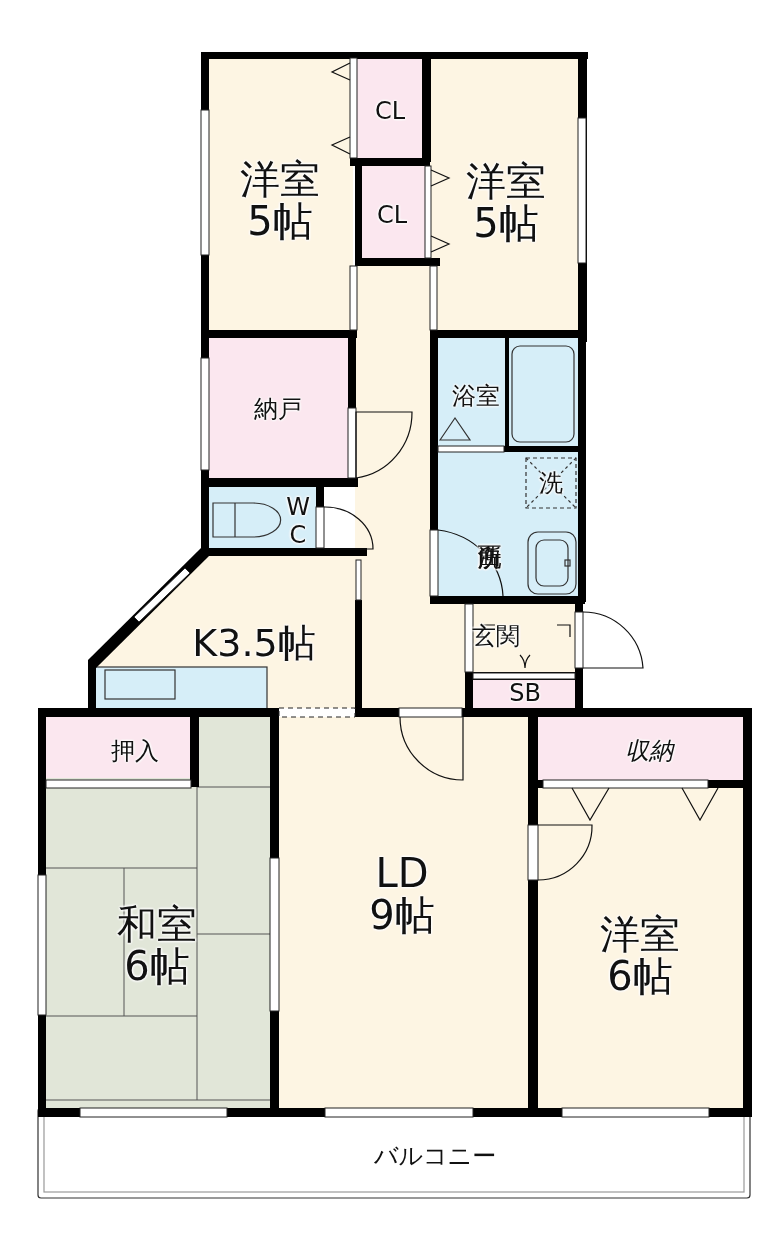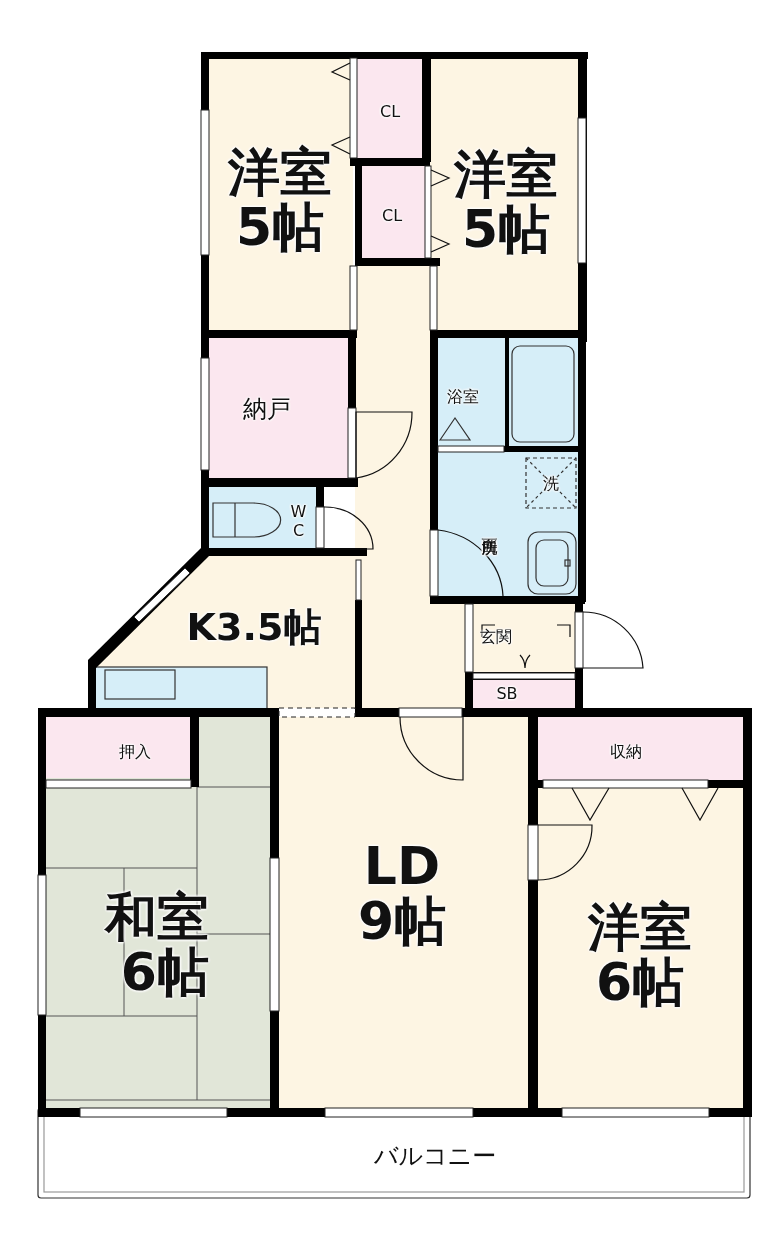--- a/index.html
+++ b/index.html
@@ -2,24 +2,24 @@
 <html><head>
 <meta charset="utf-8">
 <style>
   html, body { margin:0; padding:0; background:#ffffff; }
   body { width:783px; height:1254px; position:relative; overflow:hidden;
          font-family:"DejaVu Sans","Liberation Sans",sans-serif; }
   #plan { position:absolute; left:0; top:0; }
   .lbl { position:absolute; color:#111; text-align:center; line-height:1.05;
          text-shadow: 0 0 3px #fff, 0 0 3px #fff, 0 0 3px #fff, 0 0 3px #fff;
          white-space:nowrap; transform:translate(-50%,-50%); }
-  .xl { font-size:52px;font-weight:bold; }
+  .xl { font-size:40px; }
   .lg { font-size:38px; }
   .md { font-size:24px; }
-  .sm { font-size:16px; }
+  .sm { font-size:24px; }
   .vt { writing-mode: vertical-rl; text-orientation: upright; letter-spacing:0; }
 </style>
 </head>
 <body>
 
 <svg id="plan" width="783" height="1254" viewBox="0 0 783 1254" xmlns="http://www.w3.org/2000/svg">
 
   <g>
     <rect x="38" y="1108" width="712" height="90" rx="3" fill="#fff" stroke="#333" stroke-width="1.2"></rect>
     <rect x="44" y="1108" width="700" height="84" fill="#fff" stroke="#999" stroke-width="1.2"></rect>
@@ -183,35 +183,35 @@
 <div class="lbl xl" style="left:280px;top:200px;">
   <div>洋室</div>
   <div>5帖</div>
 </div>
 <div class="lbl xl" style="left:506px;top:202px;">
   <div>洋室</div>
   <div>5帖</div>
 </div>
 <div class="lbl sm" style="left:390px;top:112px;">CL</div>
 <div class="lbl sm" style="left:392px;top:216px;">CL</div>
-<div class="lbl md" style="left:267px;top:410px;">納戸</div>
-<div class="lbl sm" style="left:463px;top:397px;">浴室</div>
+<div class="lbl md" style="left:278px;top:410px;">納戸</div>
+<div class="lbl sm" style="left:476px;top:397px;">浴室</div>
 <div class="lbl sm" style="left:551px;top:484px;">洗</div>
 <div class="lbl sm vt" style="left:489px;top:526px;">洗面所</div>
 <div class="lbl sm vt" style="left:298px;top:521px;line-height:1;">WC</div>
-<div class="lbl lg" style="left:254px;top:628px;font-weight:bold;">K3.5帖</div>
+<div class="lbl lg" style="left:254px;top:644px;">K3.5帖</div>
 <div class="lbl sm" style="left:496px;top:637px;">玄関</div>
-<div class="lbl sm" style="left:507px;top:694px;">SB</div>
+<div class="lbl sm" style="left:525px;top:694px;">SB</div>
 <div class="lbl sm" style="left:135px;top:752px;">押入</div>
-<div class="lbl xl" style="left:157px;top:945px;text-align:right;">
+<div class="lbl xl" style="left:157px;top:945px;">
   <div>和室</div>
   <div>6帖</div>
 </div>
 <div class="lbl xl" style="left:402px;top:894px;">
   <div>LD</div>
   <div>9帖</div>
 </div>
-<div class="lbl sm" style="left:626px;top:752px;">収納</div>
+<div class="lbl sm" style="left:649px;top:752px;font-style:italic;">収納</div>
 <div class="lbl xl" style="left:640px;top:955px;">
   <div>洋室</div>
   <div>6帖</div>
 </div>
 <div class="lbl md" style="left:395px;top:1157px;margin-left:40px;">バルコニー</div>
 
 </body></html>

